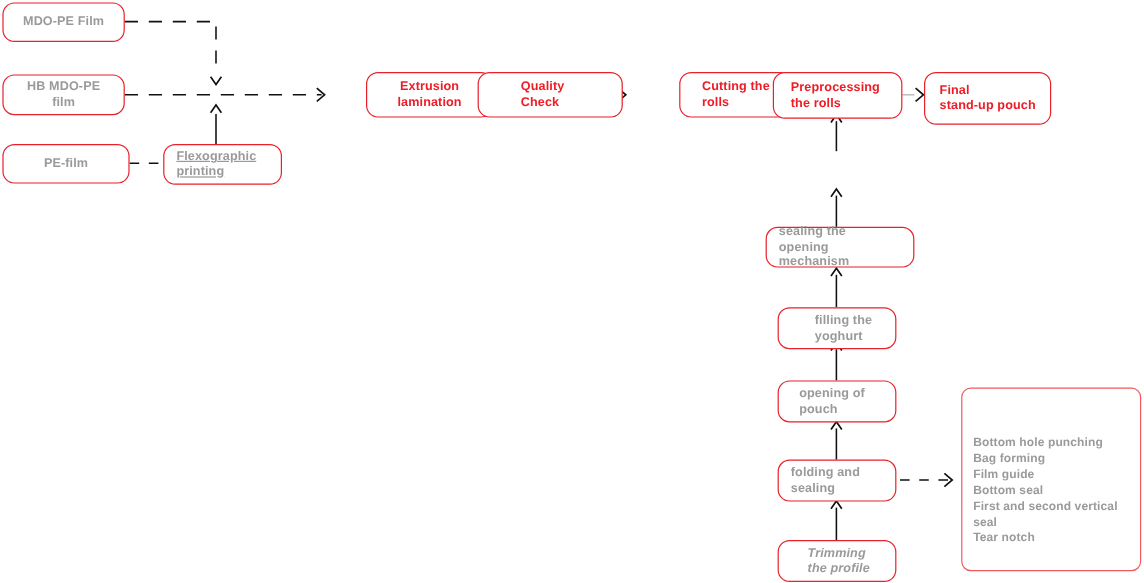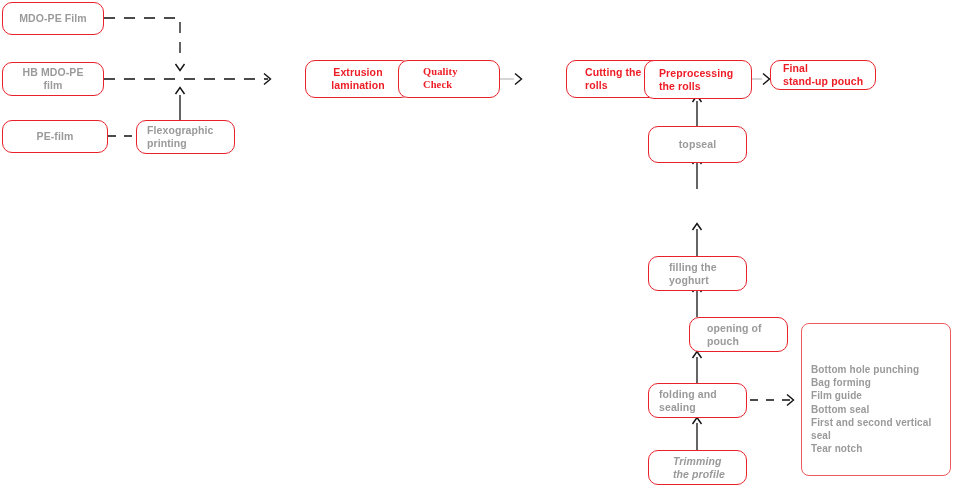--- a/index.html
+++ b/index.html
@@ -131,61 +131,62 @@
   </div>
 
   <div class="node gray center" style="left:2px; top:62px; width:102px; height:34px;">
     <span>HB MDO-PE film</span>
   </div>
 
   <div class="node gray center" style="left:2px; top:120px; width:106px; height:33px;">
     <span>PE-film</span>
   </div>
 
-  <div class="node gray left" style="left:136px; top:120px; width:99px; height:34px;">
+  <div class="node gray left" style="left:136px; top:120px; width:99px; height:34px;text-decoration:underline;">
     <span>Flexographic
 printing</span>
   </div>
 
   <div class="node red center" style="left:272px; top:60px; width:106px; height:38px;margin-left:33px;">
     <span>Extrusion
 lamination</span>
   </div>
 
-  <div class="node red left" style="left:398px; top:60px; width:102px; height:38px; padding-left:24px;font-family:Liberation Serif, serif;">
+  <div class="node red left" style="left:398px; top:60px; width:121px; height:38px; padding-left:35px;">
     <span>Quality
 Check</span>
   </div>
 
   <div class="node red left" style="left:522px; top:60px; width:102px; height:38px; padding-left:18px;margin-left:44px;">
     <span>Cutting the
 rolls</span>
   </div>
 
   <div class="node red left" style="left:644px; top:60px; width:108px; height:39px; padding-left:14px;">
     <span>Preprocessing
 the rolls</span>
   </div>
 
-  <div class="node red left" style="left:770px; top:60px; width:106px; height:30px; padding-left:12px;">
+  <div class="node red left" style="left:770px; top:60px; width:106px; height:44px; padding-left:12px;">
     <span>Final
 stand-up pouch</span>
   </div>
 
-  <div class="node gray center" style="left:648px; top:126px; width:99px; height:37px;">
-    <span>topseal</span>
-  </div>
-
-
-  <div class="node gray left" style="left:648px; top:256px; width:99px; height:35px; padding-left:20px;">
+
+  <div class="node gray left" style="left:638px; top:189px; width:124px; height:34px;">
+    <span>sealing the
+opening mechanism</span>
+  </div>
+
+  <div class="node gray left" style="left:648px; top:256px; width:99px; height:35px; padding-left:30px;">
     <span>filling the
 yoghurt</span>
   </div>
 
-  <div class="node gray left" style="left:648px; top:317px; width:99px; height:35px; padding-left:17px;margin-left:41px;">
+  <div class="node gray left" style="left:648px; top:317px; width:99px; height:35px; padding-left:17px;">
     <span>opening of
 pouch</span>
   </div>
 
   <div class="node gray left" style="left:648px; top:383px; width:99px; height:35px; ">
     <span>folding and
 sealing</span>
   </div>
 
   <div class="node gray left" style="left:648px; top:450px; width:99px; height:35px; padding-left:24px;font-style:italic;">

